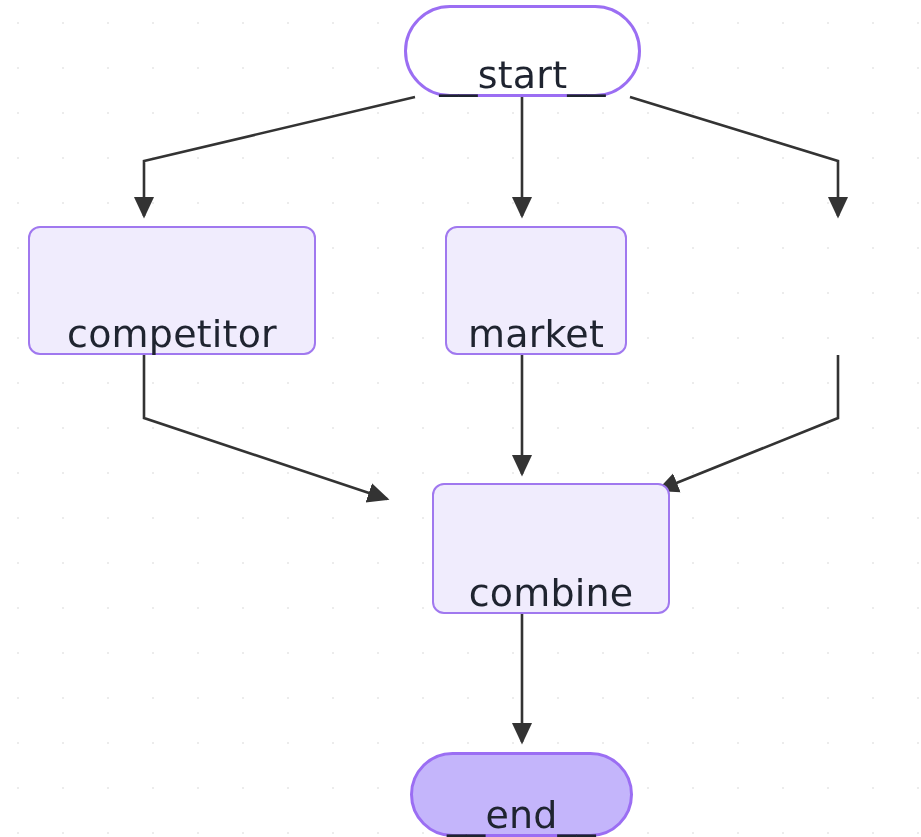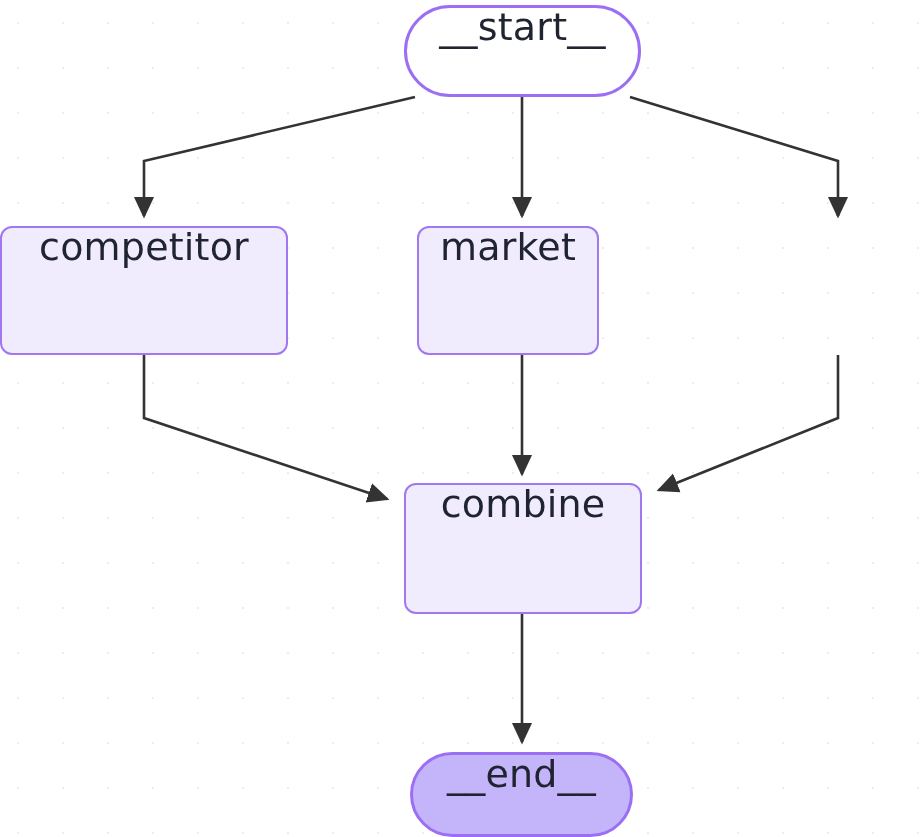--- a/index.html
+++ b/index.html
@@ -24,34 +24,35 @@
     left: 0;
     top: 0;
     width: 921px;
     height: 837px;
     pointer-events: none;
   }
   .node {
     position: absolute;
     box-sizing: border-box;
     display: flex;
-    align-items: flex-start;
+    align-items: flex-end;
     justify-content: center;
     text-align: center;
     color: #1f2430;
     font-size: 38px;
     font-weight: 400;
     letter-spacing: 0.2px;
     line-height: 1;
     white-space: nowrap;
   }
   .node-proc {
     background: #f0ecfd;
     border: 2.5px solid #a078ef;
     border-radius: 12px;
+    margin-left: 28px;
   }
   .node-terminal-open {
     background: #ffffff;
     border: 3px solid #9b6ef3;
     border-radius: 999px;
   }
   .node-terminal-filled {
     background: #c4b5fb;
     border: 3px solid #9b6ef3;
     border-radius: 999px;

